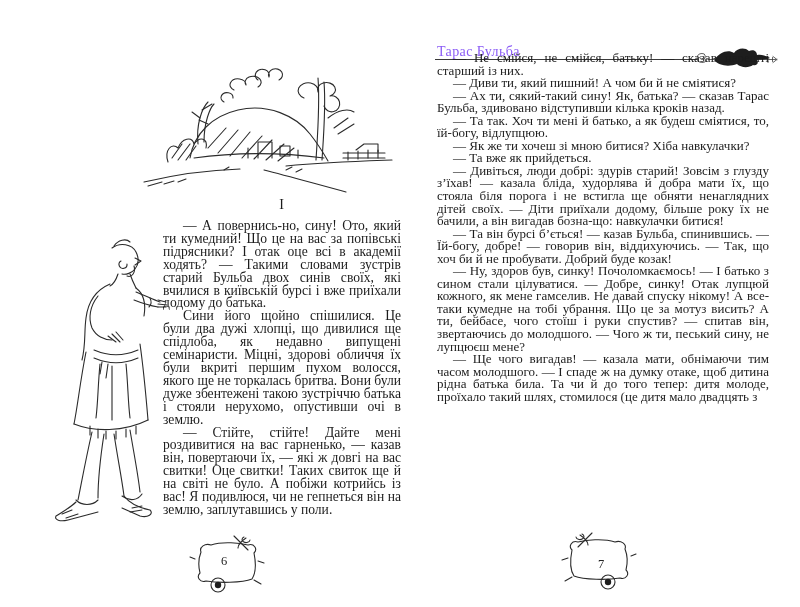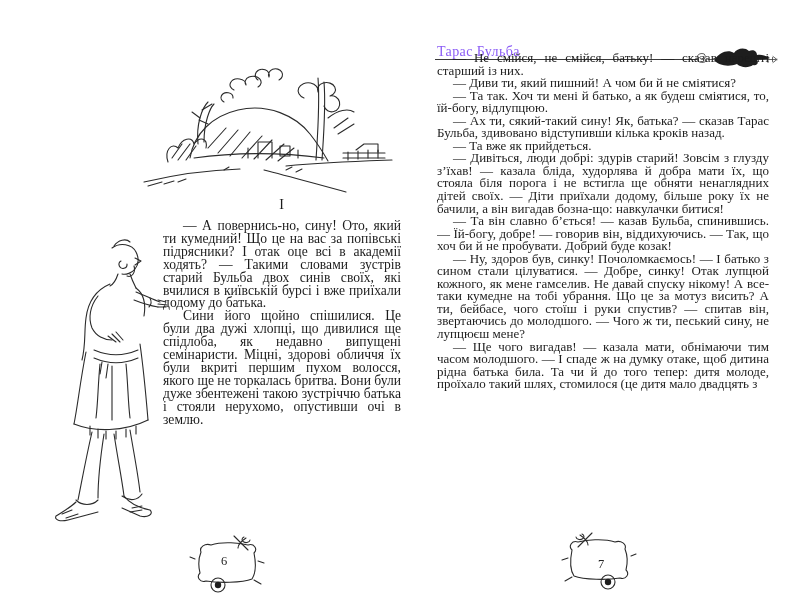--- a/index.html
+++ b/index.html
@@ -109,20 +109,21 @@
       <path d="M20,282 l10,-4 M24,286 l12,-4"></path>
       <path d="M82,264 C88,272 98,276 108,278 C112,282 106,286 98,284 L80,276"></path>
       <path d="M90,276 l10,-2 M88,280 l12,-2"></path>
     </g>
   </svg>
 
   <div class="abs" id="left-text">
     <h2 class="chap">I</h2>
     <p>— А повернись-но, сину! Ото, який ти кумедний! Що це на вас за попівські підрясники? І отак оце всі в академії ходять? — Такими словами зустрів старий Бульба двох синів своїх, які вчилися в київській бурсі і вже приїхали додому до батька.</p>
     <p>Сини його щойно спішилися. Це були два дужі хлопці, що дивилися ще спідлоба, як недавно випущені семінаристи. Міцні, здорові обличчя їх були вкриті першим пухом волосся, якого ще не торкалась бритва. Вони були дуже збентежені такою зустріччю батька і стояли нерухомо, опустивши очі в землю.</p>
+    <p>— Стійте, стійте! Дайте мені роздивитися на вас гарненько, — казав він, повертаючи їх, — які ж довгі на вас свитки! Оце свитки! Таких свиток ще й на світі не було. А побіжи котрийсь із вас! Я подивлюся, чи не гепнеться він на землю, заплутавшись у поли.</p>
   </div>
 
   <svg class="abs" style="left:188px;top:533px;" width="78" height="64" viewBox="0 0 78 64">
     <g class="sk">
       <path d="M13,19 C11,14 17,10 23,12 C35,8 52,10 60,12 C66,10 70,16 66,20 C68,30 68,40 64,46 C54,50 30,50 18,48 C12,50 8,44 12,40 C10,32 11,24 13,19 Z"></path>
       <path d="M46,3 L60,17 M58,5 C52,9 50,12 50,15"></path>
       <path d="M62,7 a4,3 0 1 1 -6,-3"></path>
       <path d="M7,26 l-5,-2 M70,28 l6,2 M66,47 l7,4"></path>
       <circle cx="30" cy="52" r="7"></circle>
     </g>
@@ -143,25 +144,26 @@
     <g class="sk-thin">
       <path d="M66,12.5 h18"></path>
       <path d="M76,9.5 v6 M80.5,10.5 v4"></path>
       <path d="M85,12.5 l-4,-3 M85,12.5 l-4,3"></path>
     </g>
   </svg>
 
   <div class="abs" id="right-text">
     <p>— Не смійся, не смійся, батьку! — сказав нарешті старший із них.</p>
     <p>— Диви ти, який пишний! А чом би й не сміятися?</p>
+    <p>— Ах ти, сякий-такий сину! Як, батька? — сказав Тарас Бульба, здивовано відступивши кілька кроків назад.</p>
     <p>— Та так. Хоч ти мені й батько, а як будеш сміятися, то, їй-богу, відлупцюю.</p>
-    <p>— Ах ти, сякий-такий сину! Як, батька? — сказав Тарас Бульба, здивовано відступивши кілька кроків назад.</p>
+    <p>— Як же ти хочеш зі мною битися? Хіба навкулачки?</p>
     <p>— Та вже як прийдеться.</p>
     <p>— Дивіться, люди добрі: здурів старий! Зовсім з глузду з’їхав! — казала бліда, худорлява й добра мати їх, що стояла біля порога і не встигла ще обняти ненаглядних дітей своїх. — Діти приїхали додому, більше року їх не бачили, а він вигадав бозна-що: навкулачки битися!</p>
-    <p>— Та він славно б’ється! — казав Бульба, спинившись. — Їй-богу, добре! — говорив він, віддихуючись. — Так, що хоч би й не пробувати. Добрий буде козак!</p>
+    <p>— Та він бурсі б’ється! — казав Бульба, спинившись. — Їй-богу, добре! — говорив він, віддихуючись. — Так, що хоч би й не пробувати. Добрий буде козак!</p>
     <p>— Ну, здоров був, синку! Почоломкаємось! — І батько з сином стали цілуватися. — Добре, синку! Отак лупцюй кожного, як мене гамселив. Не давай спуску нікому! А все-таки кумедне на тобі убрання. Що це за мотуз висить? А ти, бейбасе, чого стоїш і руки спустив? — спитав він, звертаючись до молодшого. — Чого ж ти, песький сину, не лупцюєш мене?</p>
     <p>— Ще чого вигадав! — казала мати, обнімаючи тим часом молодшого. — І спаде ж на думку отаке, щоб дитина рідна батька била. Та чи й до того тепер: дитя молоде, проїхало такий шлях, стомилося (це дитя мало двадцять з</p>
   </div>
 
   <svg class="abs" style="left:560px;top:530px;transform:scaleX(-1);" width="78" height="64" viewBox="0 0 78 64">
     <g class="sk">
       <path d="M13,19 C11,14 17,10 23,12 C35,8 52,10 60,12 C66,10 70,16 66,20 C68,30 68,40 64,46 C54,50 30,50 18,48 C12,50 8,44 12,40 C10,32 11,24 13,19 Z"></path>
       <path d="M46,3 L60,17 M58,5 C52,9 50,12 50,15"></path>
       <path d="M62,7 a4,3 0 1 1 -6,-3"></path>
       <path d="M7,26 l-5,-2 M70,28 l6,2 M66,47 l7,4"></path>

